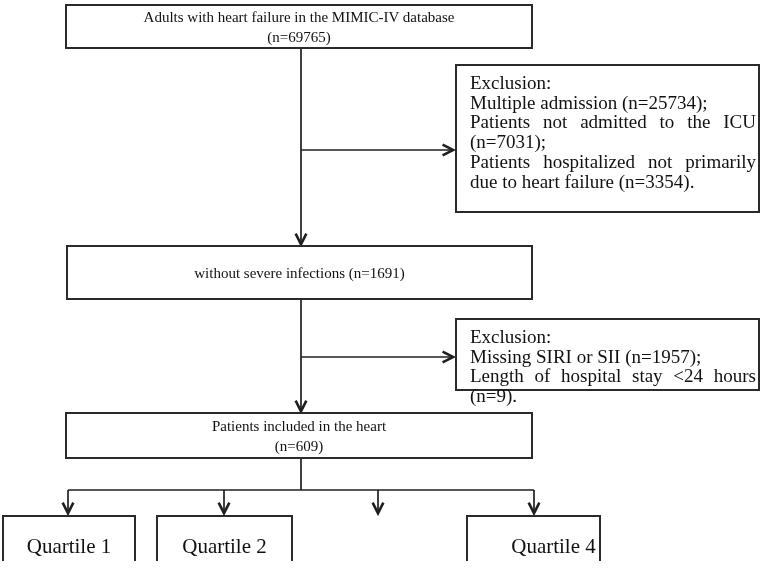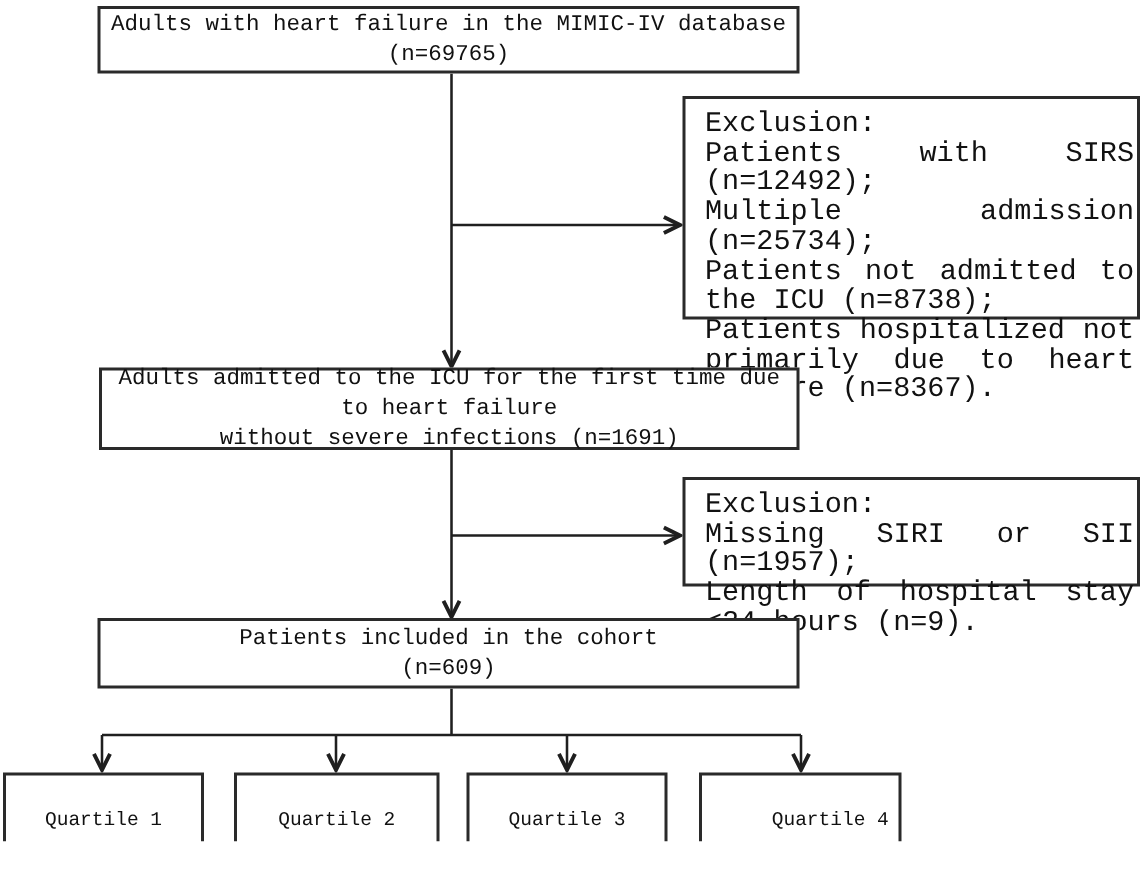--- a/index.html
+++ b/index.html
@@ -5,21 +5,21 @@
   html, body {
     margin: 0;
     padding: 0;
     background: #ffffff;
   }
   #canvas {
     position: relative;
     width: 764px;
     height: 561px;
     background: #ffffff;
-    font-family: Liberation Mono, monospace;
+    font-family: Liberation Serif, serif;
     color: #111111;
     overflow: hidden;
   }
   .box {
     position: absolute;
     box-sizing: border-box;
     border: 2px solid #2a2a2a;
     background: #ffffff;
   }
   .center-box {
@@ -37,21 +37,21 @@
     padding: 7px 2px 0 13px;
     text-align: justify;
   }
   .excl-box .excl-line {
     text-align: justify;
   }
   .quartile {
     display: flex;
     align-items: center;
     justify-content: center;
-    font-size: 13px;
+    font-size: 21px;
   }
   #connectors {
     position: absolute;
     left: 0;
     top: 0;
     width: 764px;
     height: 581px;
     pointer-events: none;
   }
   #connectors path, #connectors line {
@@ -101,48 +101,43 @@
     <line x1="534" y1="490" x2="534" y2="511" marker-end="url(#arrow)"></line>
   </svg>
 
   <div id="top-box" class="box center-box">
     <div>Adults with heart failure in the MIMIC-IV database</div>
     <div>(n=69765)</div>
   </div>
 
   <div id="excl-box-1" class="box excl-box">
     <div class="excl-line">Exclusion:</div>
-    <div class="excl-line">Patients with SIRS (n=12492);</div>
     <div class="excl-line">Multiple admission (n=25734);</div>
-    <div class="excl-line">Patients not admitted to the ICU (n=8738);</div>
-    <div class="excl-line">Patients hospitalized not primarily due to heart failure (n=8367).</div>
+    <div class="excl-line">Patients not admitted to the ICU (n=7031);</div>
+    <div class="excl-line">Patients hospitalized not primarily due to heart failure (n=3354).</div>
   </div>
 
   <div id="icu-box" class="box center-box">
-    <div>Adults admitted to the ICU for the first time due to heart failure</div>
     <div>without severe infections (n=1691)</div>
   </div>
 
   <div id="excl-box-2" class="box excl-box">
     <div class="excl-line">Exclusion:</div>
     <div class="excl-line">Missing SIRI or SII (n=1957);</div>
     <div class="excl-line">Length of hospital stay &lt;24 hours (n=9).</div>
   </div>
 
   <div id="cohort-box" class="box center-box">
-    <div>Patients included in the cohort</div>
+    <div>Patients included in the heart</div>
     <div>(n=609)</div>
   </div>
 
   <div id="q1-box" class="box quartile">
     <span>Quartile 1</span>
   </div>
   <div id="q2-box" class="box quartile">
     <span>Quartile 2</span>
   </div>
-  <div id="q3-box" class="box quartile">
-    <span>Quartile 3</span>
-  </div>
   <div id="q4-box" class="box quartile">
     <span>Quartile 4</span>
   </div>
 
 </div>
 
 </body></html>

